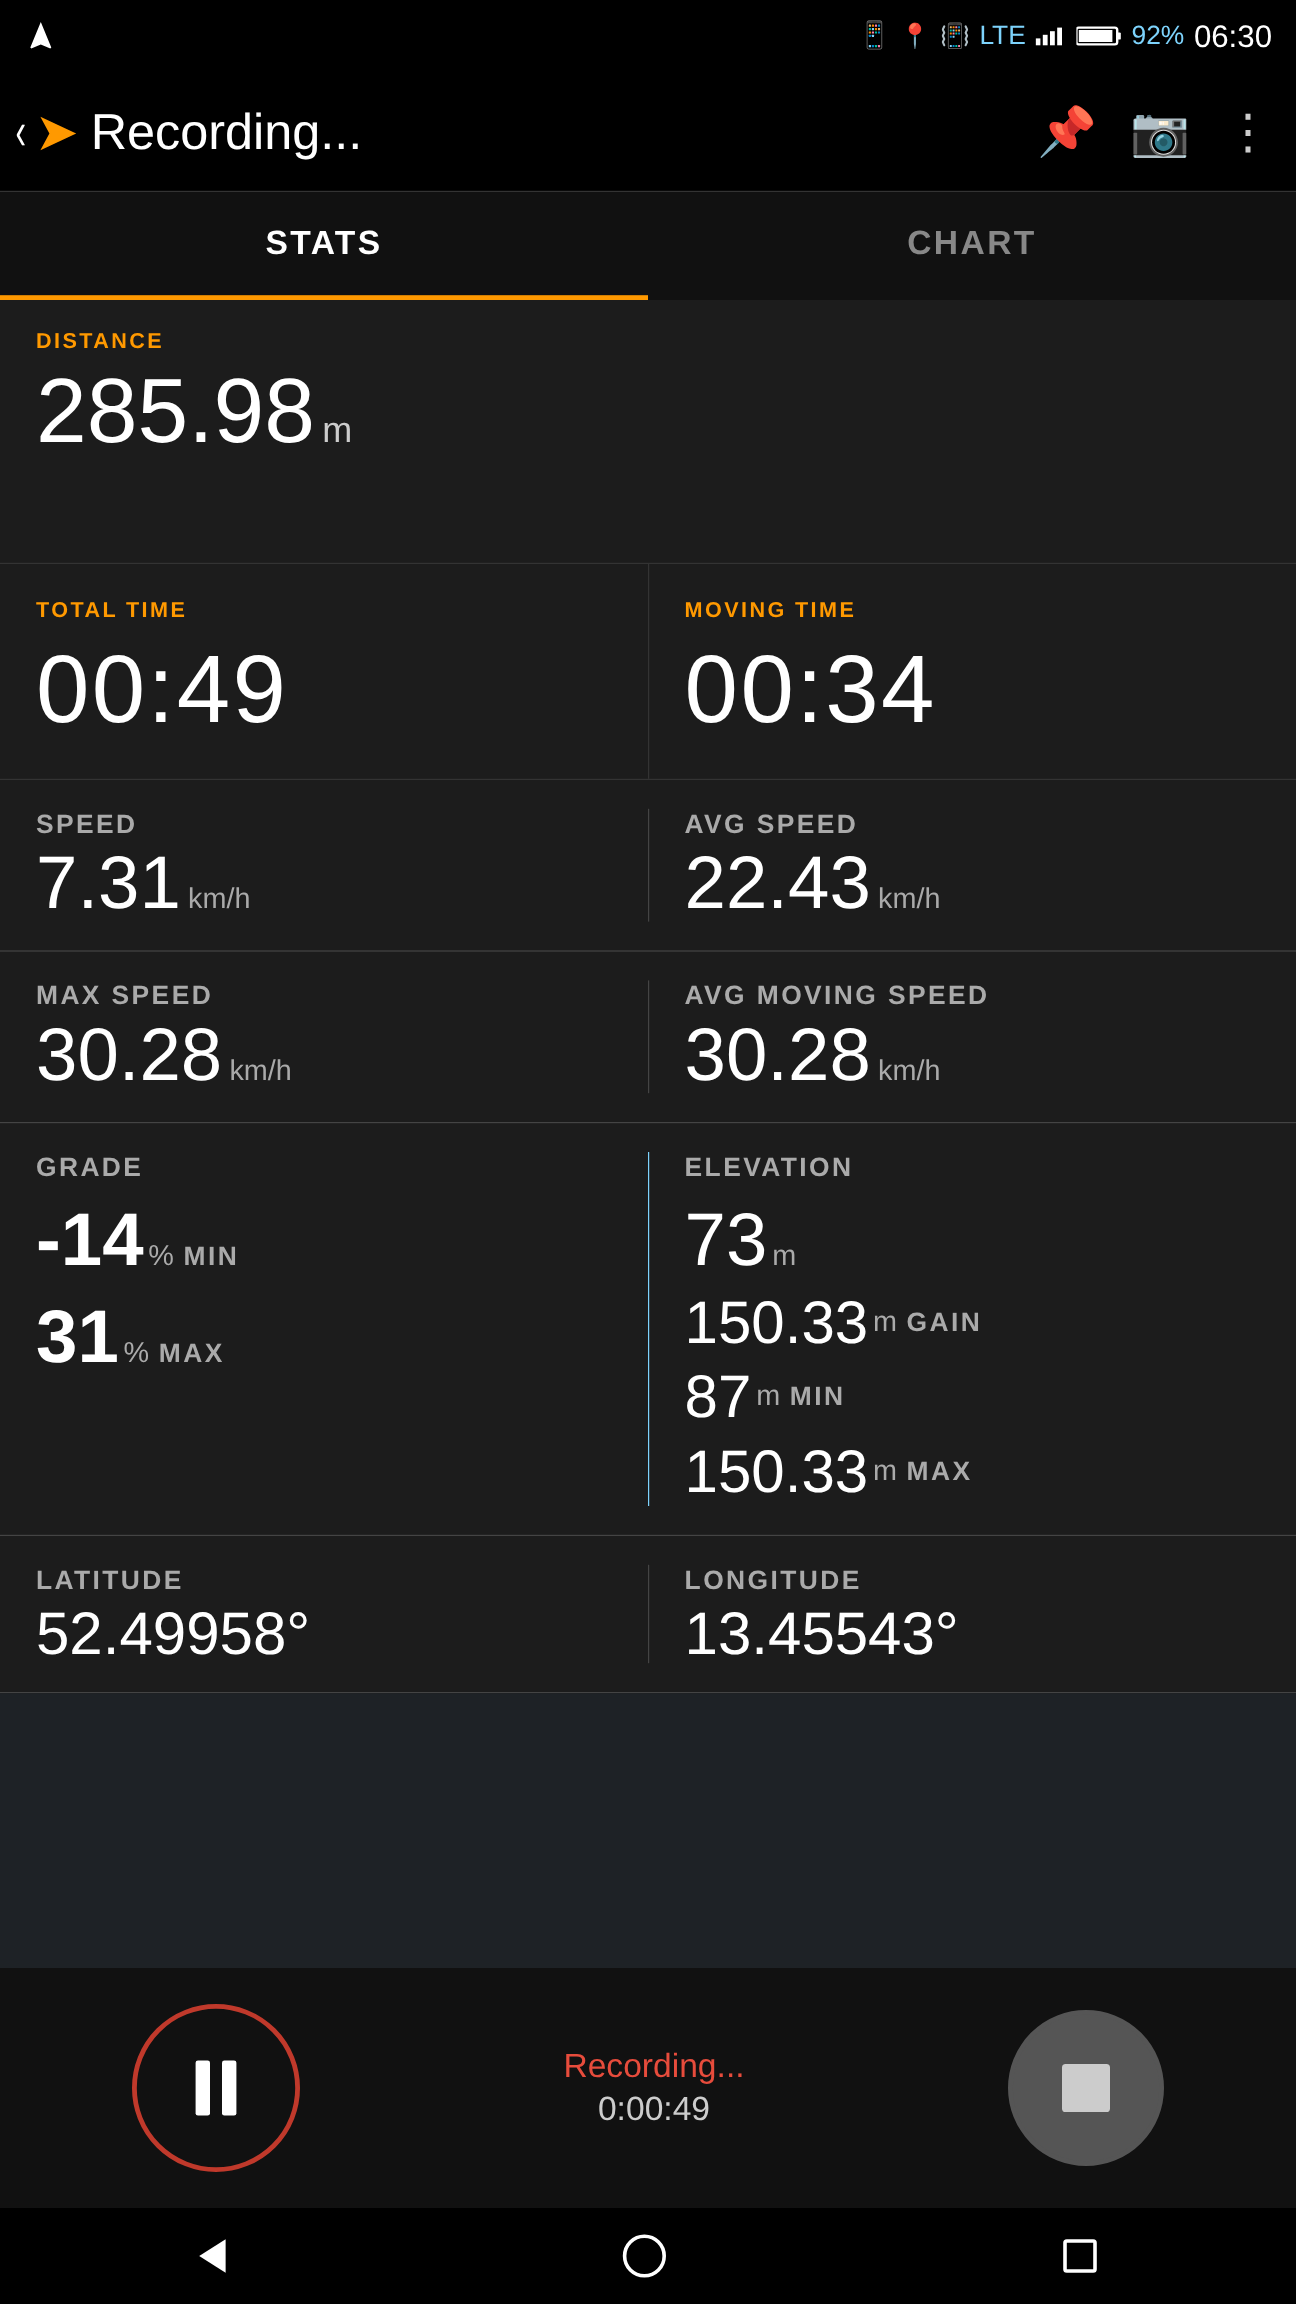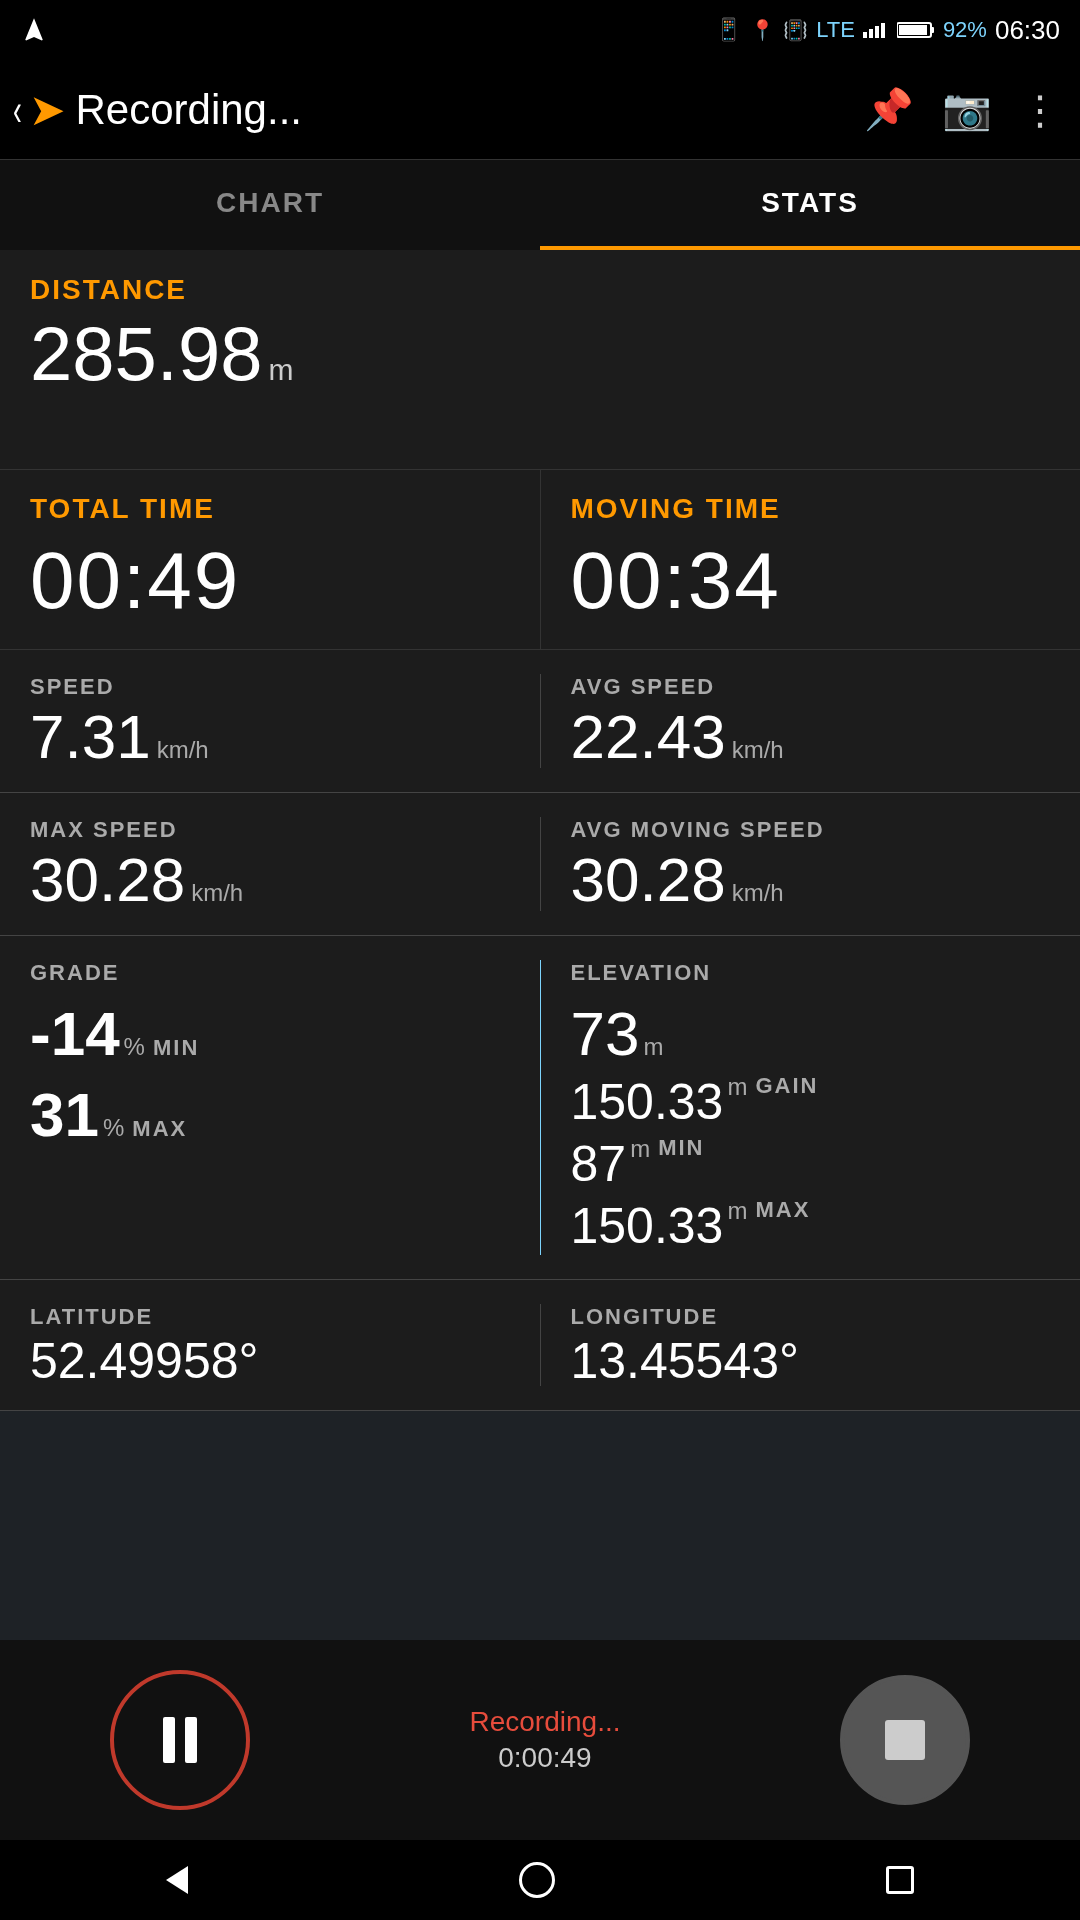--- a/index.html
+++ b/index.html
@@ -136,21 +136,21 @@
       display: flex;
       flex-direction: column;
       justify-content: flex-start;
     }
 
     .stat-box-right {
       border-left: 1px solid #333;
     }
 
     .stat-label {
-      font-size: 28px;
+      font-size: 18px;
       font-weight: 700;
       letter-spacing: 2px;
       color: #f90;
       margin-bottom: 10px;
     }
 
     .stat-value {
       font-size: 76px;
       font-weight: 300;
       color: #fff;
@@ -309,21 +309,21 @@
     }
 
     .elev-main {
       display: flex;
       align-items: baseline;
       margin-top: 6px;
     }
 
     .elev-sub {
       display: flex;
-      align-items: flex-start;
+      align-items: center;
       margin-top: 4px;
     }
 
     .elev-num {
       font-size: 62px;
       font-weight: 300;
       color: #fff;
     }
 
     .elev-num-sm {
@@ -517,25 +517,25 @@
     <span class="app-title">Recording...</span>
   </div>
   <div class="app-bar-right">
     <span class="pin-icon">📌</span>
     <span class="camera-icon">📷</span>
     <span class="more-icon">⋮</span>
   </div>
 </div>
 
 <div class="tabs">
+  <div class="tab active">
+    <span>STATS</span>
+  </div>
   <div class="tab inactive">
     <span>CHART</span>
-  </div>
-  <div class="tab active">
-    <span>STATS</span>
   </div>
 </div>
 
 <div class="content">
 
   <div class="stats-top">
     <div class="stat-box">
       <div class="stat-label">DISTANCE</div>
       <div style="display:flex; align-items:baseline;">
         <span class="stat-value">285.98</span>

